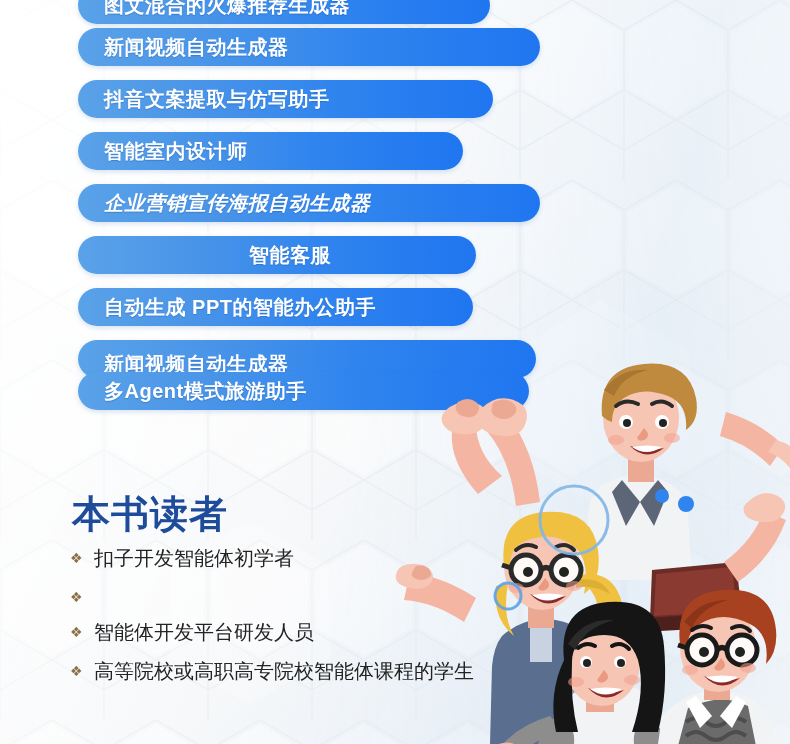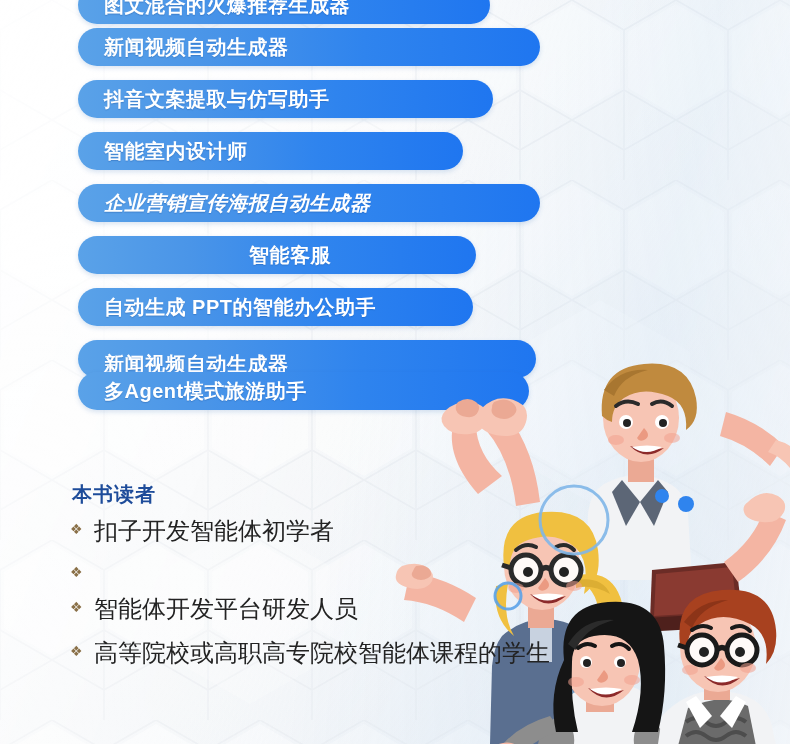--- a/index.html
+++ b/index.html
@@ -30,30 +30,30 @@
   }
   .pill-label{
     color:#ffffff;font-weight:bold;font-size:20px;letter-spacing:.5px;
     white-space:nowrap;margin-left:26px;
     text-shadow:0 1px 1px rgba(20,70,140,.30);
   }
 
   
   #readers{position:absolute;left:70px;top:484px;z-index:6;}
   #readers-title{
-    color:#1e4c9a;font-size:20px;font-weight:bold;letter-spacing:1px;
-    margin:0 0 14px 2px;line-height:1;
+    color:#1e4c9a;font-size:38px;font-weight:bold;letter-spacing:1px;
+    margin:11px 0 14px 2px;line-height:1;
   }
   .reader-row{display:flex;align-items:flex-start;margin-bottom:17px;}
   .bullet-icon{
     width:16px;flex:0 0 16px;margin-right:8px;margin-top:4px;
     color:#8a7048;font-size:14px;line-height:1;
   }
   .reader-text{
-    color:#232323;font-size:24px;line-height:1.1;white-space:nowrap;
+    color:#232323;font-size:20px;line-height:1.1;white-space:nowrap;
   }
 
   
   #illustration{
     position:absolute;right:0;bottom:0;width:400px;height:400px;z-index:5;
     pointer-events:none;
   }
 </style>
 </head>
 <body>

